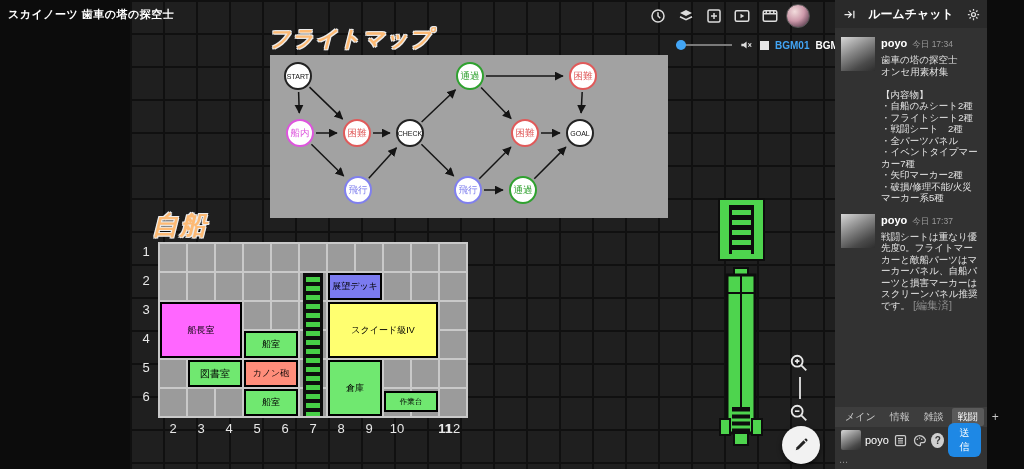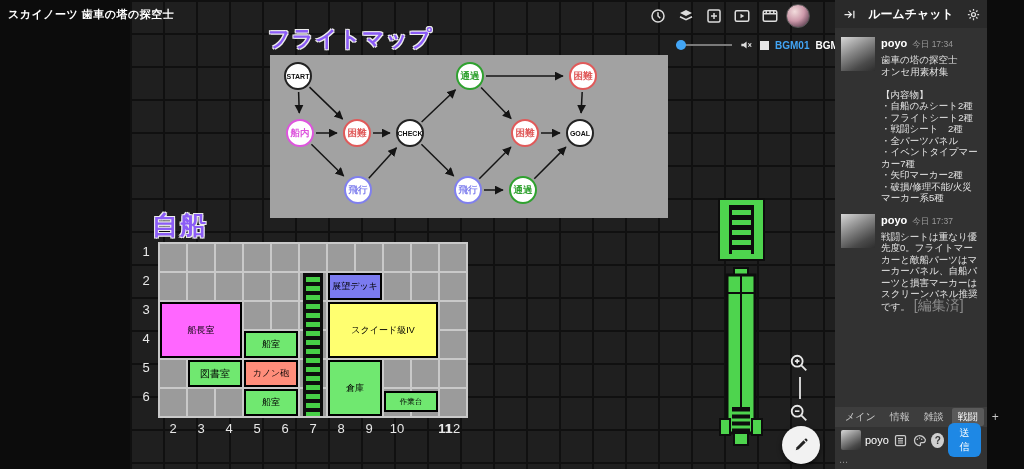--- a/index.html
+++ b/index.html
@@ -21,29 +21,29 @@
   .avatar-top{width:24px;height:24px;border-radius:50%;border:1px solid #555;
     background:radial-gradient(circle at 35% 30%,#f2dcdc,#cc99aa 45%,#775566 75%,#443344)}
 
   .bgm-row{left:676px;top:38px;display:flex;align-items:center;gap:6px;height:14px;z-index:5}
   .slider-track{width:56px;height:2px;background:#7a7a7a;position:relative}
   .slider-dot{position:absolute;left:0;top:-4px;width:10px;height:10px;border-radius:50%;background:#42a5f5}
   .stop-square{width:9px;height:9px;background:#e8e8e8}
   .bgm1{color:#42a5f5;font-size:10px;font-weight:bold}
   .bgm2{color:#fff;font-size:10px;font-weight:bold}
 
-  .handwriting{font-family:"DejaVu Serif",serif;font-weight:bold;color:#8b5cf6;z-index:3;
+  .handwriting{font-family:"DejaVu Serif",serif;font-style:italic;font-weight:bold;color:#fdba74;z-index:3;
     text-shadow:-1px -1px 0 #ececec,1px -1px 0 #ececec,-1px 1px 0 #ececec,1px 1px 0 #ececec}
   .fm-title{left:268px;top:24px;font-size:22px;letter-spacing:1px}
   .ship-title{left:152px;top:208px;font-size:26px;letter-spacing:2px}
 
   .flightmap{left:270px;top:55px;width:398px;height:163px;background:#a2a2a2;z-index:2}
   .fm-edges{position:absolute;left:0;top:0}
   .fm-node{position:absolute;width:28px;height:28px;border-radius:50%;background:#fff;
-    border:2px solid #333;display:flex;align-items:center;justify-content:center;font-weight:bold;cursor:pointer}
+    border:2px solid #333;display:flex;align-items:center;justify-content:center;font-weight:normal;cursor:pointer}
 
   .shipgrid{left:158px;top:242px;width:310px;height:176px;background:#c9c9c9;padding:2px;z-index:2}
   .cells{display:grid;grid-template-columns:repeat(11,26px);grid-auto-rows:27px;gap:2px}
   .cell{background:#9b9b9b}
   .room{position:absolute;border:2px solid #000;display:flex;align-items:center;justify-content:center;
     color:#000;overflow:hidden;white-space:nowrap;cursor:pointer}
   .ladder{position:absolute;background:repeating-linear-gradient(to bottom,#0d0d0d 0 4px,#46cf46 4px 9px);
     border-left:3px solid #0d0d0d;border-right:3px solid #0d0d0d;cursor:pointer}
   .row-label{position:absolute;color:#e8e8e8;font-size:13px;width:16px;text-align:center;z-index:2}
   .col-label{position:absolute;color:#e8e8e8;font-size:13px;width:26px;text-align:center;z-index:2}
@@ -65,21 +65,21 @@
   .rp-title{flex:1;text-align:center;color:#fff;font-size:12px;font-weight:bold}
   .chat-messages{flex:1;padding:9px 6px;display:flex;flex-direction:column;gap:10px;overflow:hidden}
   .msg{display:flex;gap:6px}
   .msg-avatar{width:34px;height:34px;flex:none;
     background:linear-gradient(150deg,#d8d8d8,#8a8a8a 40%,#4a4a4a 75%,#2e2e2e)}
   .msg-body{flex:1;min-width:0}
   .msg-head{display:flex;align-items:baseline;gap:5px}
   .msg-name{color:#fff;font-size:11px;font-weight:bold}
   .msg-time{color:#9a9a9a;font-size:8.5px}
   .msg-text{color:#e3e3e3;font-size:9.5px;line-height:11.5px;white-space:pre-line;word-break:break-all;margin-top:3px}
-  .msg-edited{color:#8a8a8a;font-size:14px}
+  .msg-edited{color:#8a8a8a;font-size:11px}
   .chat-tabs{height:20px;background:#3d3d3d;display:flex;align-items:center;gap:2px;padding:0 4px;flex:none}
   .tab{color:#c7c7c7;font-size:10px;padding:2px 6px;cursor:pointer;white-space:nowrap}
   .tab.active{background:#5a5a5a;color:#fff;border-radius:2px}
   .tab-add{color:#c7c7c7;font-size:12px;padding:0 6px;cursor:pointer}
   .chat-input-row{height:26px;display:flex;align-items:center;gap:4px;padding:0 6px;flex:none}
   .input-avatar{width:20px;height:20px;flex:none;border-radius:2px;
     background:linear-gradient(150deg,#d8d8d8,#8a8a8a 40%,#4a4a4a 75%,#2e2e2e)}
   .input-name{color:#fff;font-size:11px;flex:1}
   .mini-icon{width:18px;height:18px;display:flex;align-items:center;justify-content:center;cursor:pointer}
   .help-circle{width:15px;height:15px;border-radius:50%;background:#cfcfcf;color:#333;font-size:10px;

